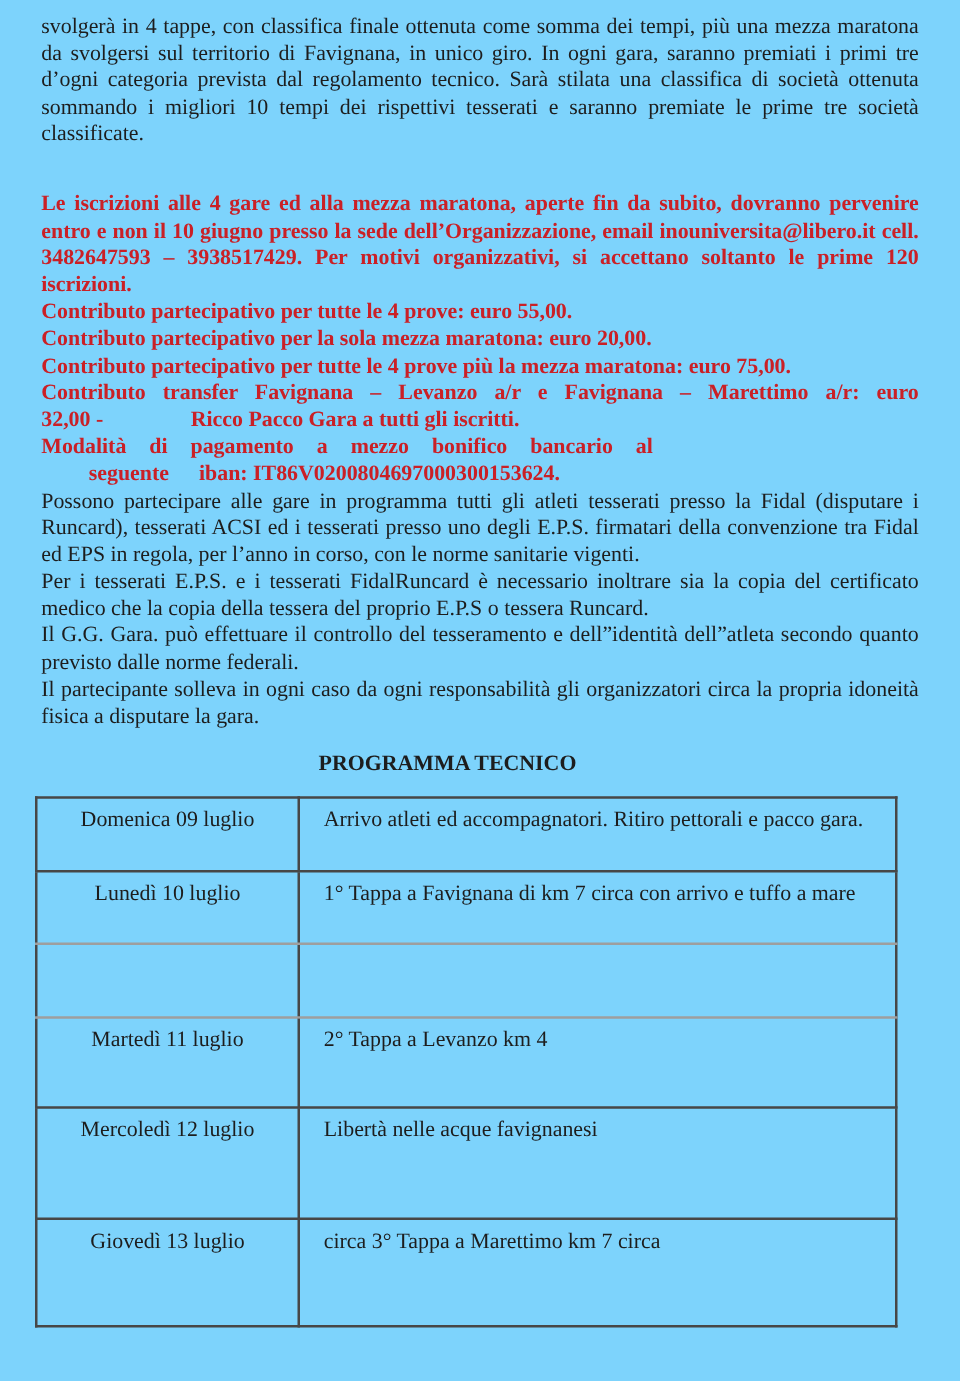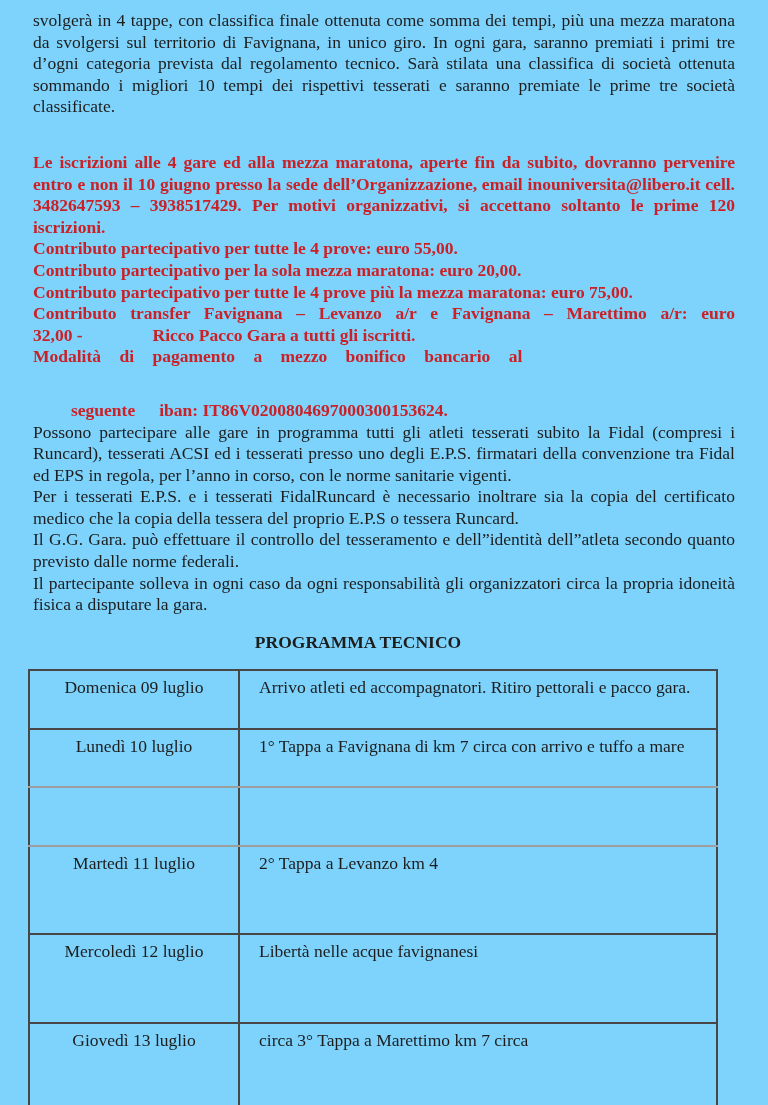--- a/index.html
+++ b/index.html
@@ -14,21 +14,21 @@
     line-height:21.6px;
     color:#1d1d1d;
     overflow:hidden;
   }
   p { margin:0; text-align:justify; }
   .red { color:#ca2026; font-weight:bold; }
   .red-block { margin-top:34px; }
   .justify-all { text-align:justify; text-align-last:justify; }
   .pack-gap { margin-left:70px; }
   .pay1 { word-spacing:14px; text-align:left; }
-  .pay2 { padding-left:38px; text-align:left;margin-top:32px; }
+  .pay2 { padding-left:38px; text-align:left; }
   .iban-gap { margin-left:24px; }
   .caps-heading { text-align:left; }
   .program-title {
     font-weight:bold;
     text-align:center;
     padding-right:52px;
     margin-top:16px;
   }
   table.schedule {
     border-collapse:collapse;
@@ -43,21 +43,21 @@
     box-sizing:border-box;
     font-size:17.5px;
     line-height:21.6px;
     color:#1d1d1d;
   }
   td.day-cell { width:210px; text-align:center; padding:6px 4px 0 4px; }
   td.desc-cell { padding:6px 2px 0 19px; text-align:left; }
   tr.row-1 { height:59px; }
   tr.row-2 { height:58px; }
   tr.row-3 { height:59px; }
-  tr.row-4 { height:88px; }
+  tr.row-4 { height:72px; }
   tr.row-5 { height:89px; }
   tr.row-6 { height:86px; }
   
   tr.row-2 td { border-bottom-color:#9e9e9e; }
   tr.row-3 td { border-top-color:#9e9e9e; border-bottom-color:#9e9e9e; }
 </style>
 </head>
 <body>
 
 <div class="page">
@@ -69,21 +69,21 @@
     <p class="red">Contributo partecipativo per tutte le 4 prove: euro 55,00.</p>
     <p class="red">Contributo partecipativo per la sola mezza maratona: euro 20,00.</p>
     <p class="red">Contributo partecipativo per tutte le 4 prove più la mezza maratona: euro 75,00.</p>
     <p class="red justify-all">Contributo transfer Favignana – Levanzo a/r e Favignana – Marettimo a/r: euro</p>
     <p class="red"><span>32,00 -</span><span class="pack-gap">Ricco Pacco Gara a tutti gli iscritti.</span></p>
     <p class="red pay1">Modalità di pagamento a mezzo bonifico bancario al</p>
     <p class="red pay2"><span>seguente</span><span class="iban-gap">iban: IT86V0200804697000300153624.</span></p>
   </div>
 
   <div>
-    <p>Possono partecipare alle gare in programma tutti gli atleti tesserati subito la Fidal (compresi i Runcard), tesserati ACSI ed i tesserati presso uno degli E.P.S. firmatari della convenzione tra Fidal ed EPS in regola, per l’anno in corso, con le norme sanitarie vigenti.</p>
+    <p>Possono partecipare alle gare in programma tutti gli atleti tesserati presso la Fidal (disputare i Runcard), tesserati ACSI ed i tesserati presso uno degli E.P.S. firmatari della convenzione tra Fidal ed EPS in regola, per l’anno in corso, con le norme sanitarie vigenti.</p>
     <p>Per i tesserati E.P.S. e i tesserati FidalRuncard è necessario inoltrare sia la copia del certificato medico che la copia della tessera del proprio E.P.S o tessera Runcard.</p>
     <p>Il G.G. Gara. può effettuare il controllo del tesseramento e dell”identità dell”atleta secondo quanto previsto dalle norme federali.</p>
     <p>Il partecipante solleva in ogni caso da ogni responsabilità gli organizzatori circa la propria idoneità fisica a disputare la gara.</p>
   </div>
 
   <p class="program-title">PROGRAMMA TECNICO</p>
 
   <table class="schedule">
     <tbody>
       <tr class="row-1">

